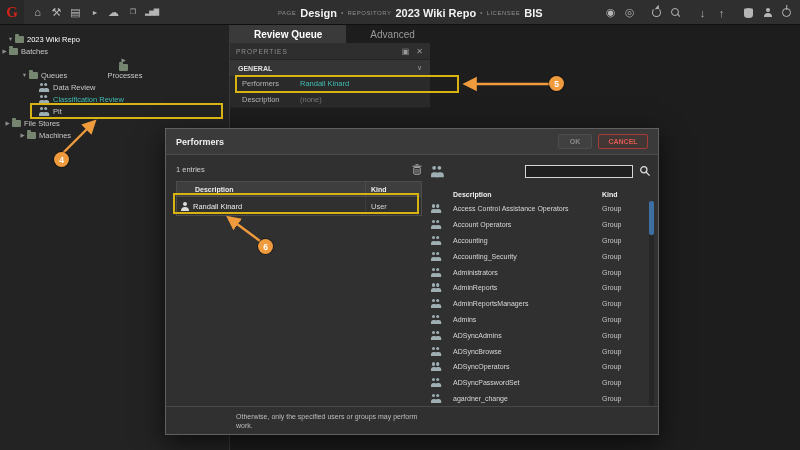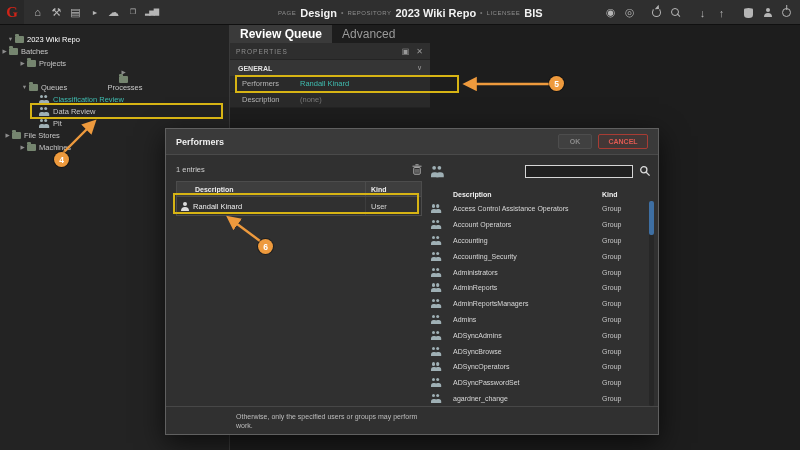--- a/index.html
+++ b/index.html
@@ -65,21 +65,21 @@
   .ico-group::after { content:''; position:absolute; bottom:0; left:0; width:5.5px; height:4px;
     border-radius:2.5px 2.5px 0 0; background:#9fb0b5; box-shadow:4.2px 0 0 #9fb0b5; }
   .ico-person { flex:none; display:inline-block; width:8px; height:9px; position:relative; }
   .ico-person::before { content:''; position:absolute; top:0; left:50%; transform:translateX(-50%);
     width:4px; height:4px; border-radius:50%; background:#dcdcdc; }
   .ico-person::after { content:''; position:absolute; bottom:0; left:50%; transform:translateX(-50%);
     width:8px; height:4px; border-radius:4px 4px 0 0; background:#dcdcdc; }
 
   
   .main-tabs { position:absolute; left:230px; top:25px; height:18px; display:flex; z-index:1; }
-  .tab { padding:0 10px; display:flex; align-items:center; font-size:12px; color:#9a9a9a; cursor:pointer; }
+  .tab { padding:0 24px; display:flex; align-items:center; font-size:10px; color:#9a9a9a; cursor:pointer; }
   .tab.active { background:#3a3a3a; color:#fff; font-weight:bold; }
   .props { position:absolute; left:230px; top:43px; width:200px; z-index:1; }
   .props-bar { height:17px; background:#2e2e2e; display:flex; align-items:center; padding:0 6px;
     color:#8f8f8f; font-size:6.5px; letter-spacing:1px; border-bottom:1px solid #242424; }
   .props-bar .sp { flex:1; }
   .props-ico { color:#9a9a9a; font-size:8px; margin-left:6px; cursor:pointer; }
   .gen-bar { height:16px; background:#353535; display:flex; align-items:center; padding:0 8px;
     color:#e2e2e2; font-size:7px; font-weight:bold; }
   .gen-bar .sp { flex:1; }
   .gen-chev { color:#9a9a9a; font-size:7px; font-weight:normal; cursor:pointer; }
@@ -197,44 +197,39 @@
     <div class="tree-item root" style="padding-left: 6px;">
       <span class="tw">▼</span>
       <span class="ico-folder"></span>
       <span class="lbl">2023 Wiki Repo</span>
     </div>
     <div class="tree-item" style="">
       <span class="tw">▶</span>
       <span class="ico-folder"></span>
       <span class="lbl">Batches</span>
     </div>
-    <div class="tree-item" style="padding-left: 18px;">
-      <span class="tw">▶</span>
-      <span class="ico-folder"></span>
-      <span class="lbl">Projects</span>
-    </div>
     <div class="tree-item" style="padding-left: 18px; flex-direction: column;">
       <span class="tw">▶</span>
       <span class="ico-folder"></span>
       <span class="lbl">Processes</span>
     </div>
     <div class="tree-item" style="padding-left: 20px;">
       <span class="tw">▼</span>
       <span class="ico-folder"></span>
       <span class="lbl">Queues</span>
+    </div>
+    <div class="tree-item" style="padding-left: 30px;">
+      <span class="tw"></span>
+      <span class="ico-group"></span>
+      <span class="lbl">Data Review</span>
     </div>
     <div class="tree-item link" style="padding-left: 30px;">
       <span class="tw"></span>
       <span class="ico-group"></span>
       <span class="lbl">Classification Review</span>
-    </div>
-    <div class="tree-item" style="padding-left: 30px;">
-      <span class="tw"></span>
-      <span class="ico-group"></span>
-      <span class="lbl">Data Review</span>
     </div>
     <div class="tree-item" style="padding-left: 30px;">
       <span class="tw"></span>
       <span class="ico-group"></span>
       <span class="lbl">Pit</span>
     </div>
     <div class="tree-item" style="padding-left: 3px;">
       <span class="tw">▶</span>
       <span class="ico-folder"></span>
       <span class="lbl">File Stores</span>

